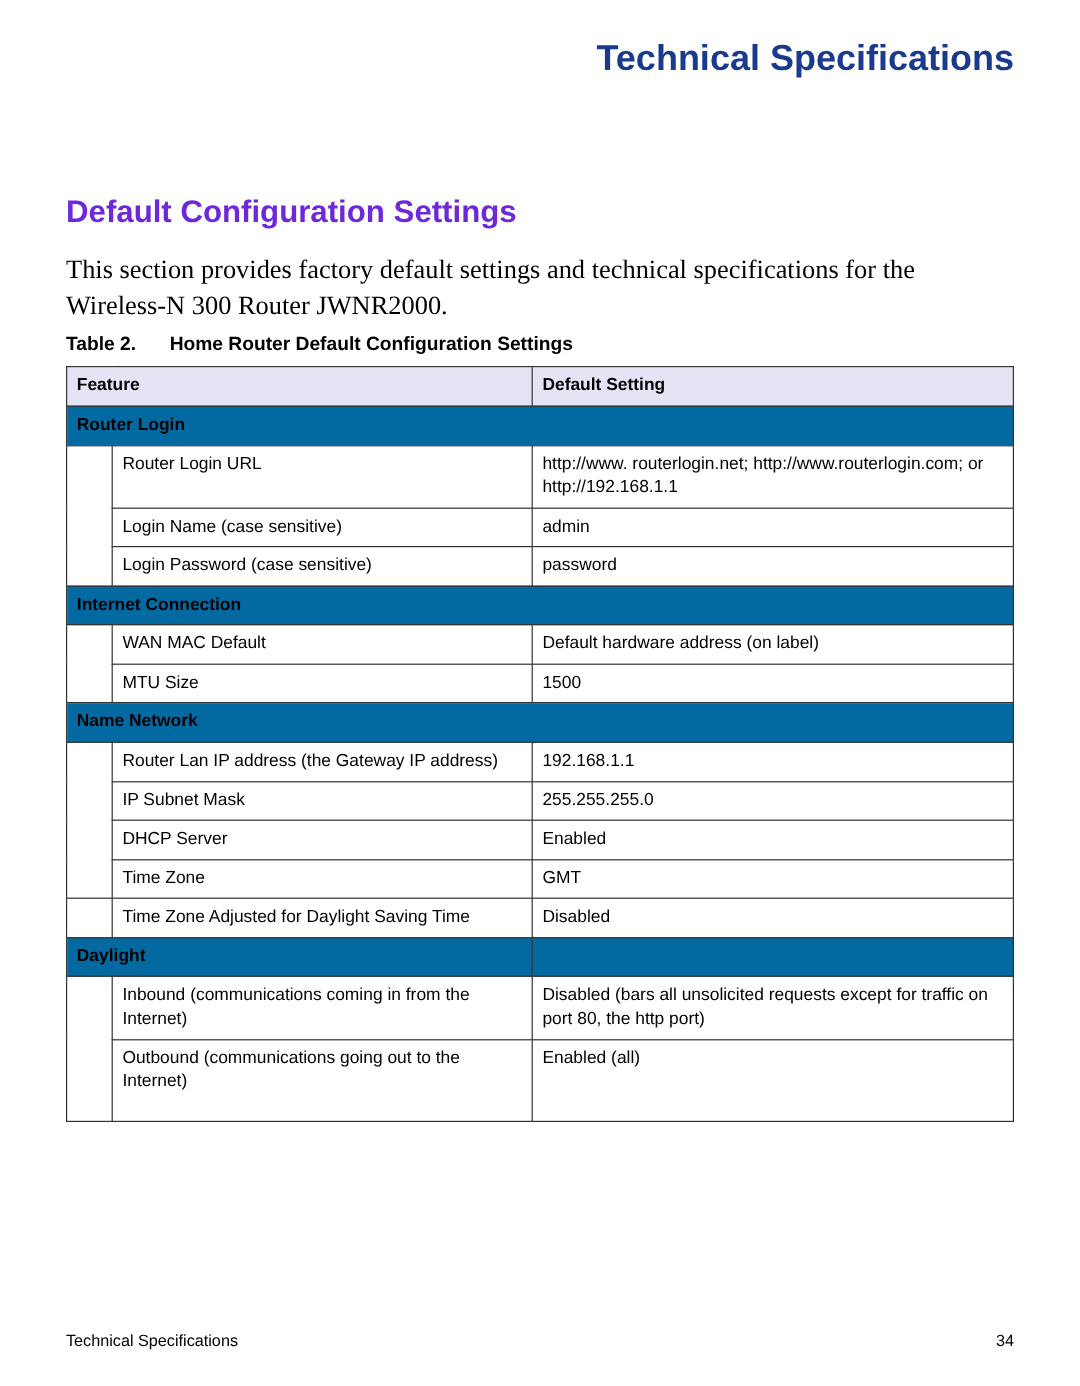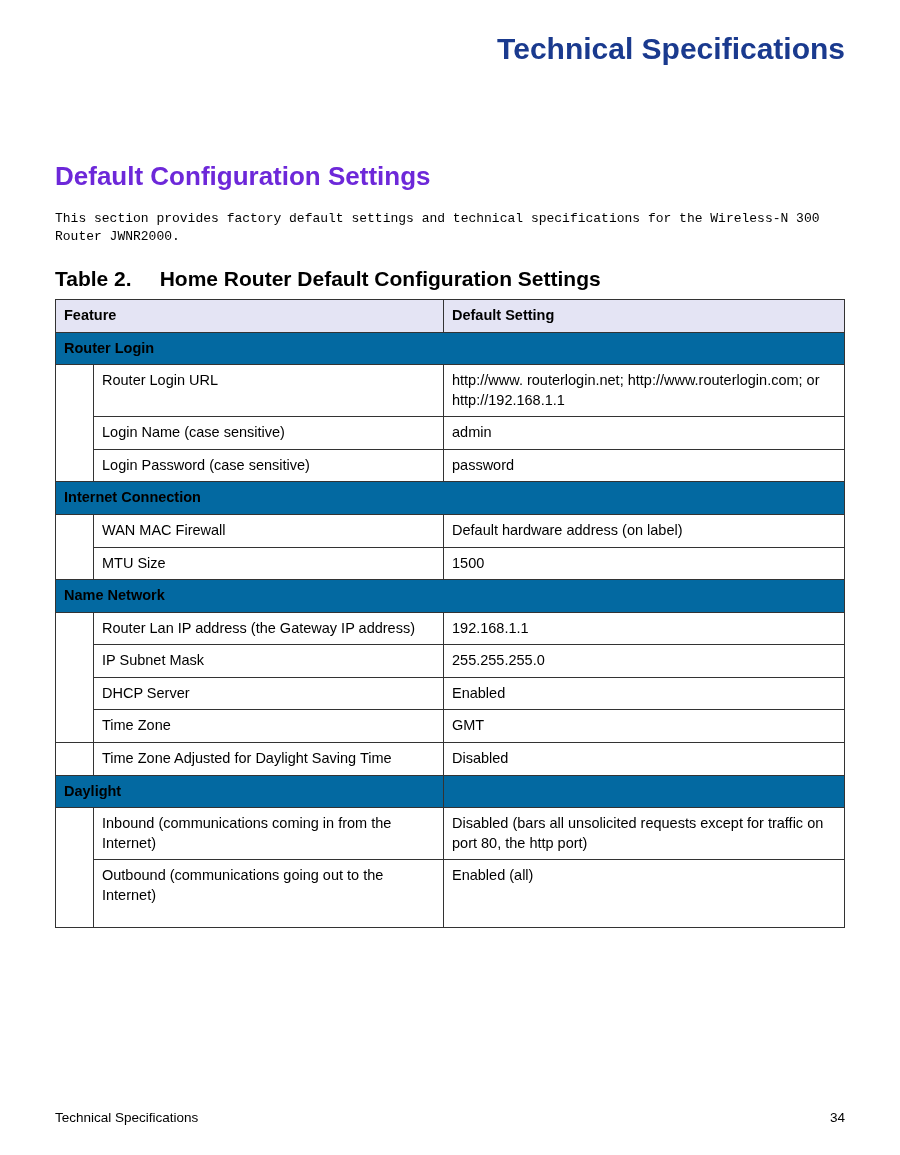--- a/index.html
+++ b/index.html
@@ -20,27 +20,27 @@
       margin-bottom: 95px;
       margin-top: 2px;
     }
     .section-title {
       font-size: 26px;
       font-weight: bold;
       color: #6d28d9;
       margin-bottom: 18px;
     }
     .intro-text {
-      font-family: Liberation Mono, monospace;
-      font-size: 13px;
+      font-family: Liberation Serif, serif;
+      font-size: 22px;
       line-height: 1.35;
-      margin-bottom: 22px;
+      margin-bottom: 10px;
     }
     .table-caption {
-      font-size: 21px;
+      font-size: 16px;
       font-weight: bold;
       margin-bottom: 8px;
     }
     .table-caption .num { display: inline-block; margin-right: 28px; }
     table {
       border-collapse: collapse;
       width: 100%;
       font-size: 14.5px;
     }
     th, td {
@@ -112,21 +112,21 @@
     <tr>
         <td>Login Password (case sensitive)</td>
         <td>password</td>
       </tr>
 
     <tr class="section-row">
         <td colspan="3">Internet Connection</td>
       </tr>
     <tr>
         <td class="indent-col" rowspan="2"></td>
-        <td>WAN MAC Firewall</td>
+        <td>WAN MAC Default</td>
         <td>Default hardware address (on label)</td>
       </tr>
     <tr>
         <td>MTU Size</td>
         <td>1500</td>
       </tr>
 
     <tr class="section-row">
         <td colspan="3">Name Network</td>
       </tr>

